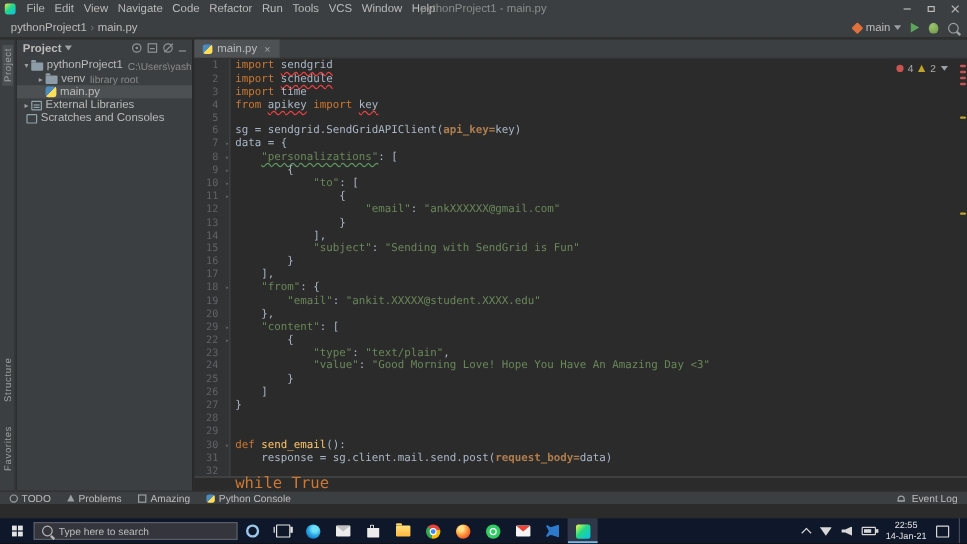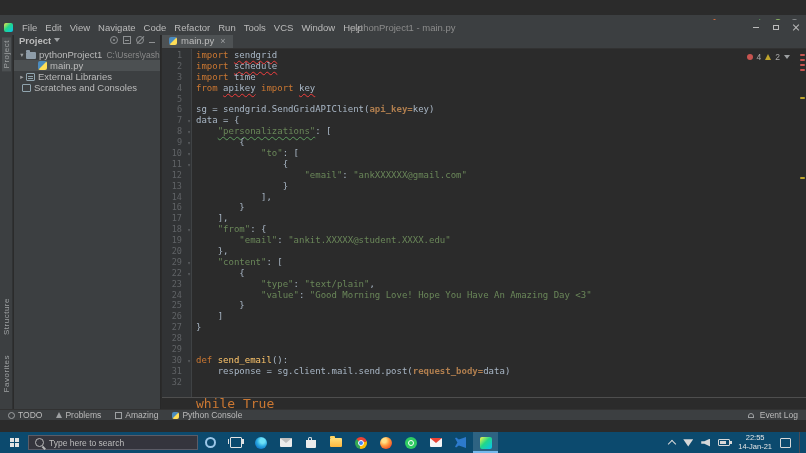--- a/index.html
+++ b/index.html
@@ -1,19 +1,19 @@
 <!DOCTYPE html>
 <html><head>
 <meta charset="utf-8">
 <style>
   html,body{margin:0;padding:0;background:#000;}
   .screen{position:relative;width:806px;height:453px;background:#2B2B2B;overflow:hidden;
           font-family:"Liberation Sans",sans-serif;-webkit-font-smoothing:antialiased;}
   
-  .titlebar{position:absolute;top:0;left:0;width:806px;height:15px;background:#3C3F41;display:flex;align-items:center;z-index:6;margin-top:20px;}
+  .titlebar{position:absolute;top:0;left:0;width:806px;height:15px;background:#3C3F41;display:flex;align-items:center;z-index:6;}
   .pc-logo{width:9px;height:9px;margin:0 5px 0 4px;border-radius:2px;flex:none;
            background:linear-gradient(135deg,#F5E34D 0%,#21D789 45%,#07C3F2 100%);}
   .menu-items{display:flex;align-items:center;}
   .menu-item{font-size:9.5px;color:#BBBBBB;padding:0 4px;line-height:15px;white-space:nowrap;}
   .win-title{position:absolute;left:50%;transform:translateX(-50%);font-size:9.5px;color:#8C8C8C;white-space:nowrap;}
   .win-controls{margin-left:auto;display:flex;height:15px;}
   .win-btn{width:20px;height:15px;display:flex;align-items:center;justify-content:center;position:relative;}
   .glyph-min{width:6px;height:1px;background:#BBB;}
   .glyph-max{width:6px;height:5px;border:1px solid #BBB;box-sizing:border-box;}
   .glyph-close1,.glyph-close2{position:absolute;width:8px;height:1px;background:#BBB;left:6px;top:7px;}
@@ -105,21 +105,21 @@
   .bi-bell::after{content:'';position:absolute;left:-1px;bottom:-1px;width:6px;height:1px;background:#9DA0A2;}
   
   .status-bar{position:absolute;top:420px;left:0;width:806px;height:12px;background:#3C3F41;border-top:1px solid #323232;box-sizing:border-box;
               display:flex;align-items:center;font-size:8.5px;color:#A9A9A9;padding:0 8px;z-index:6;}
   .sb-grid{width:7px;height:7px;border:1px solid #9DA0A2;box-sizing:border-box;position:relative;}
   .sb-grid::after{content:'';position:absolute;left:2px;top:0;width:1px;height:5px;background:#9DA0A2;}
   .sb-right{margin-left:auto;display:flex;align-items:center;gap:12px;}
   .sb-lock{width:6px;height:5px;border:1px solid #9DA0A2;border-radius:1px;position:relative;margin-left:2px;}
   .sb-lock::before{content:'';position:absolute;top:-3px;left:1px;width:3px;height:3px;border:1px solid #9DA0A2;border-bottom:none;border-radius:2px 2px 0 0;}
   
-  .taskbar{position:absolute;top:432px;left:0;width:806px;height:21px;background:#0c4a6e;display:flex;align-items:stretch;z-index:7;}
+  .taskbar{position:absolute;top:432px;left:0;width:806px;height:21px;background:#0f172a;display:flex;align-items:stretch;z-index:7;}
   .start{width:28px;display:flex;align-items:center;justify-content:center;}
   .winlogo{display:grid;grid-template-columns:4px 4px;grid-auto-rows:4px;gap:1px;}
   .winlogo i{display:block;background:#E3E3E3;}
   .search-box{width:170px;margin:3px 0;background:#35353D;border:1px solid #5C5C66;display:flex;align-items:center;gap:5px;padding:0 6px;box-sizing:border-box;}
   .search-text{font-size:8.5px;color:#BDBDBD;white-space:nowrap;}
   .tb-apps{display:flex;align-items:stretch;}
   .tb-cell{width:25px;display:flex;align-items:center;justify-content:center;}
   .tb-cell.active{background:rgba(255,255,255,.14);box-shadow:inset 0 -2px 0 #76B9ED;}
   .ai{display:inline-block;}
   .ai-cortana{width:11px;height:11px;border-radius:50%;border:2px solid #9CC7E8;box-sizing:border-box;}
@@ -227,20 +227,26 @@
         <span class="pph i-hide" style="width:6px"></span>
       </span>
     </div>
     <div class="tree">
         <div class="tree-row" style="padding-left: 4px;">
           <span class="tr-arrow">▾</span>
           <span class="ticon ti-folder-project"></span>
           <span class="tr-label">pythonProject1</span>
           <span class="tr-suffix">C:\Users\yash\PycharmProje</span>
         </div>
+        <div class="tree-row" style="padding-left: 16px;">
+          <span class="tr-arrow">▸</span>
+          <span class="ticon ti-folder"></span>
+          <span class="tr-label">venv</span>
+          <span class="tr-suffix">library root</span>
+        </div>
         <div class="tree-row selected" style="padding-left: 16px;">
           <span class="tr-arrow"></span>
           <span class="ticon ti-python"></span>
           <span class="tr-label">main.py</span>
         </div>
         <div class="tree-row" style="padding-left: 4px;">
           <span class="tr-arrow">▸</span>
           <span class="ticon ti-libs"></span>
           <span class="tr-label">External Libraries</span>
         </div>
@@ -325,20 +331,25 @@
           </div>
           <div class="cl">
             <span class="ln">13</span>
             <span class="fold"></span>
             <span class="ct"><span class="seg-p">                }</span></span>
           </div>
           <div class="cl">
             <span class="ln">14</span>
             <span class="fold"></span>
             <span class="ct"><span class="seg-p">            ],</span></span>
+          </div>
+          <div class="cl">
+            <span class="ln">15</span>
+            <span class="fold"></span>
+            <span class="ct"><span class="seg-p">            </span><span class="seg-s">"subject"</span><span class="seg-p">: </span><span class="seg-s">"Sending with SendGrid is Fun"</span></span>
           </div>
           <div class="cl">
             <span class="ln">16</span>
             <span class="fold"></span>
             <span class="ct"><span class="seg-p">        }</span></span>
           </div>
           <div class="cl">
             <span class="ln">17</span>
             <span class="fold"></span>
             <span class="ct"><span class="seg-p">    ],</span></span>

